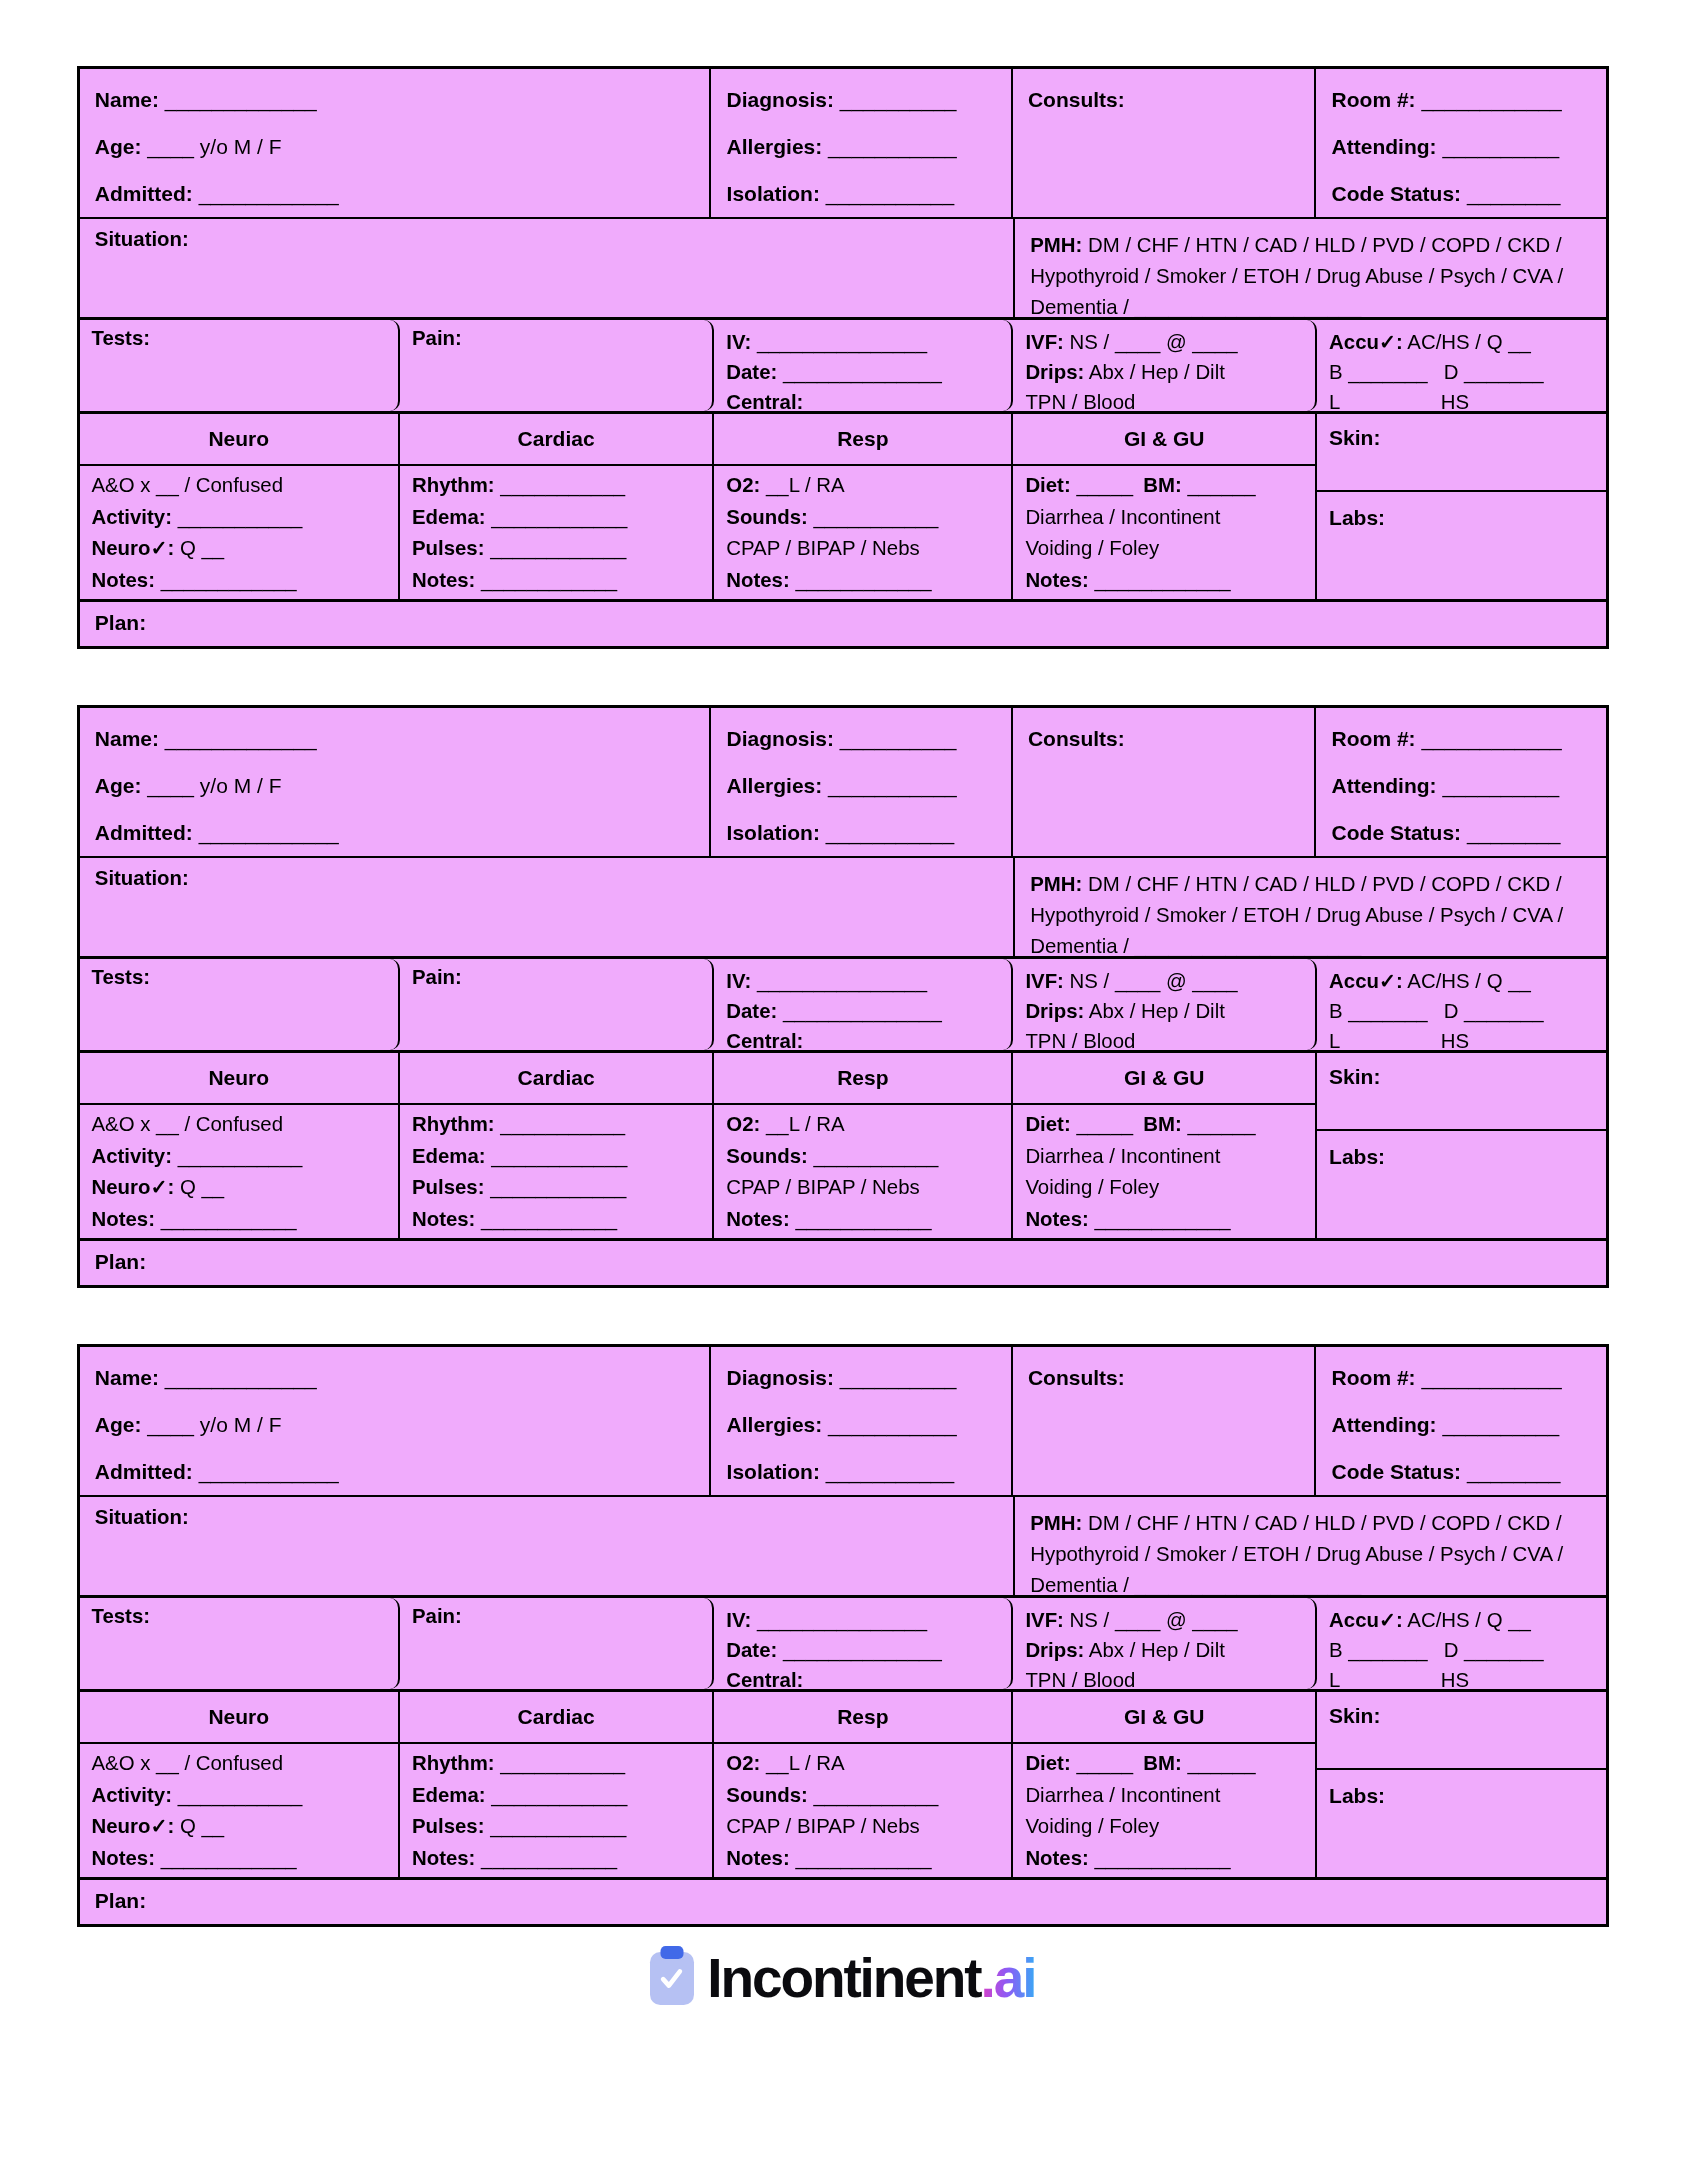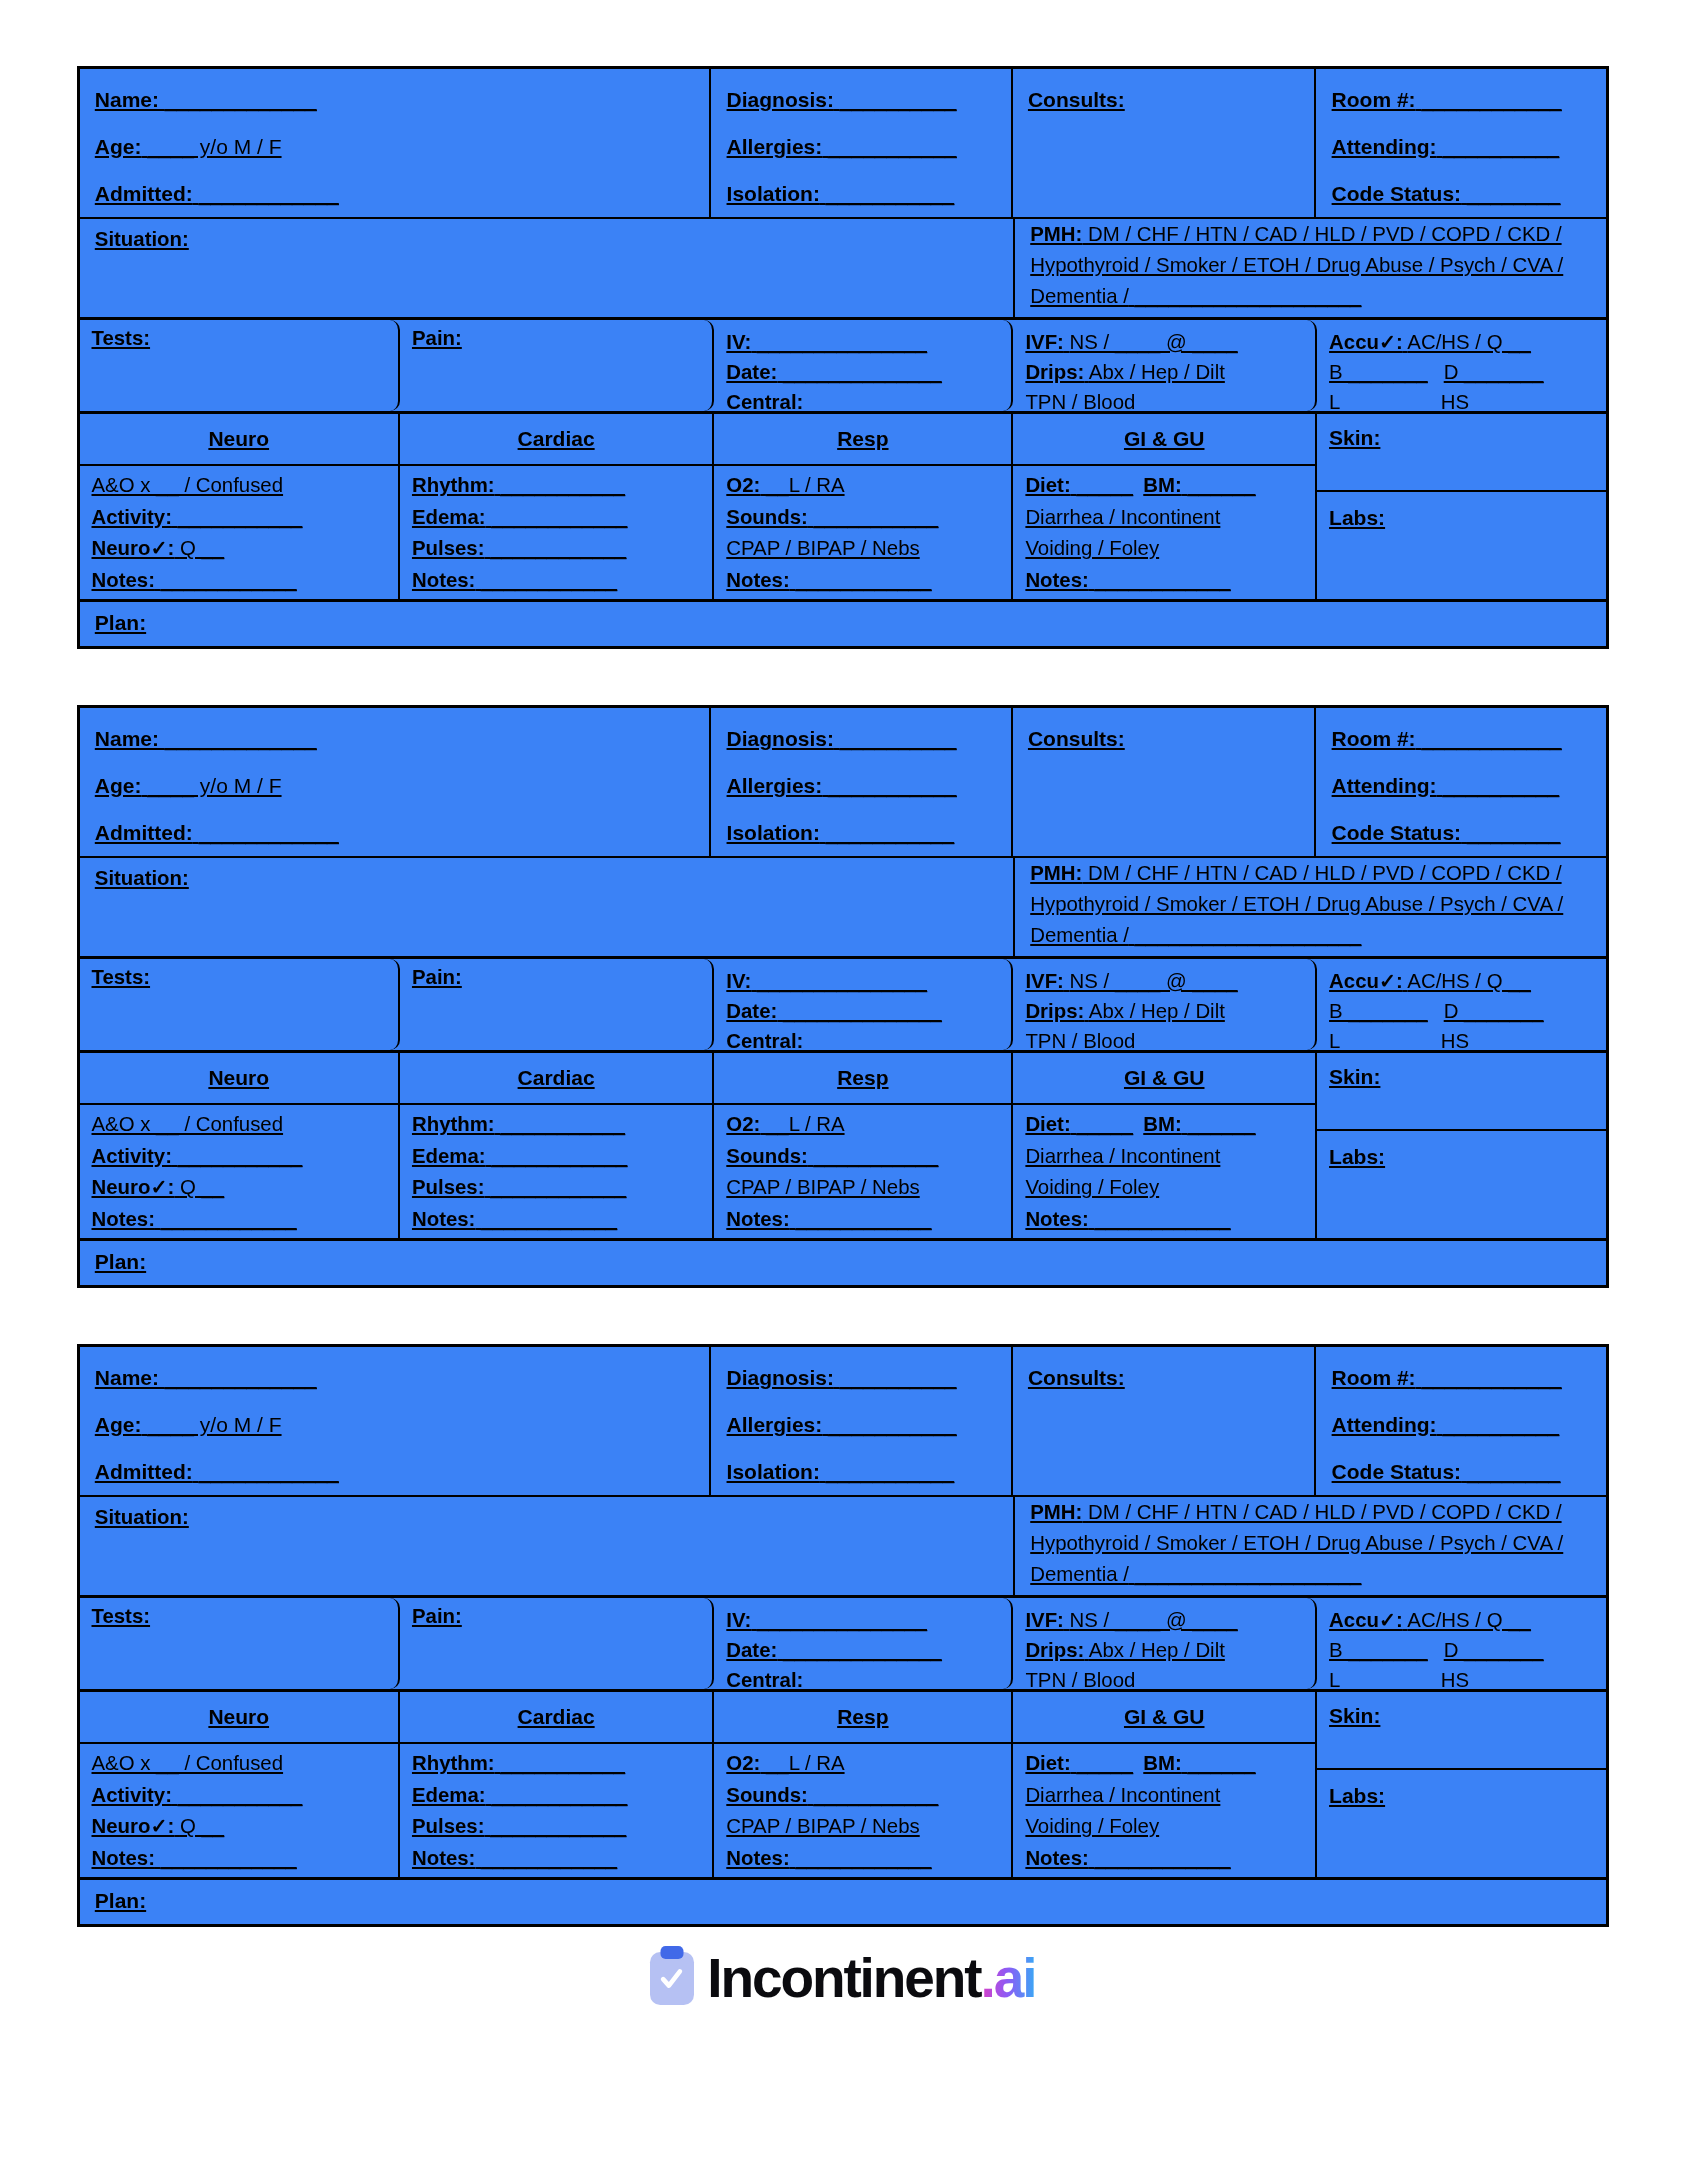--- a/index.html
+++ b/index.html
@@ -7,34 +7,33 @@
     width:1685px;height:2181px;
     background:var(--page-bg,#ffffff);
     font-family:"Liberation Sans",sans-serif;
     color:var(--line-color,#000);
     -webkit-font-smoothing:antialiased;
   }
   #sheets{padding-top:66px;display:flex;flex-direction:column;align-items:center;gap:56px;}
   .block{
     box-sizing:border-box;width:1532px;
     border:3.4px solid var(--line-color,#000);
-    background:#3b82f6;
-    text-decoration:underline;
+    background:#f0abfc;
   }
   .cell{box-sizing:border-box;overflow:hidden;font-size:20.4px;}
   .lb{font-weight:700;}
   
   .r1{display:grid;grid-template-columns:41.4% 19.75% 19.9% 1fr;height:148px;border-bottom:2.6px solid var(--line-color,#000);}
   .r1 .cell{border-right:2.6px solid var(--line-color,#000);padding:6.8px 15.3px 0 15.3px;font-size:21px;}
   .r1 .cell:last-child{border-right:none;}
   .fieldline{line-height:47px;white-space:nowrap;}
   
   .r2{display:grid;grid-template-columns:61.3% 1fr;height:98px;border-bottom:3.4px solid var(--line-color,#000);}
   .r2 .cell{border-right:2.6px solid var(--line-color,#000);padding:8.5px 15.3px 0 15.3px;}
-  .r2 .cell:last-child{border-right:none;padding-top:0;line-height:31px;}
+  .r2 .cell:last-child{border-right:none;padding-top:11px;line-height:31px;}
   
   .r3{display:grid;grid-template-columns:21% 20.6% 19.6% 19.9% 1fr;height:91px;border-bottom:3.4px solid var(--line-color,#000);}
   .r3 .cell{border-right:2.6px solid var(--line-color,#000);padding:6.8px 12px 0 12px;border-radius:10px;}
   .r3 .cell:last-child{border-right:none;}
   .ln{line-height:30px;white-space:nowrap;}
   .gap{margin-left:16px;}
   .gapS{margin-left:10.2px;}
   
   .mid{display:grid;grid-template-columns:21% 20.6% 19.6% 19.9% 1fr;grid-template-rows:52px 26.4px 1fr;height:185px;border-bottom:3.4px solid var(--line-color,#000);}
   .sec-h{grid-row:1;display:flex;align-items:center;justify-content:center;

